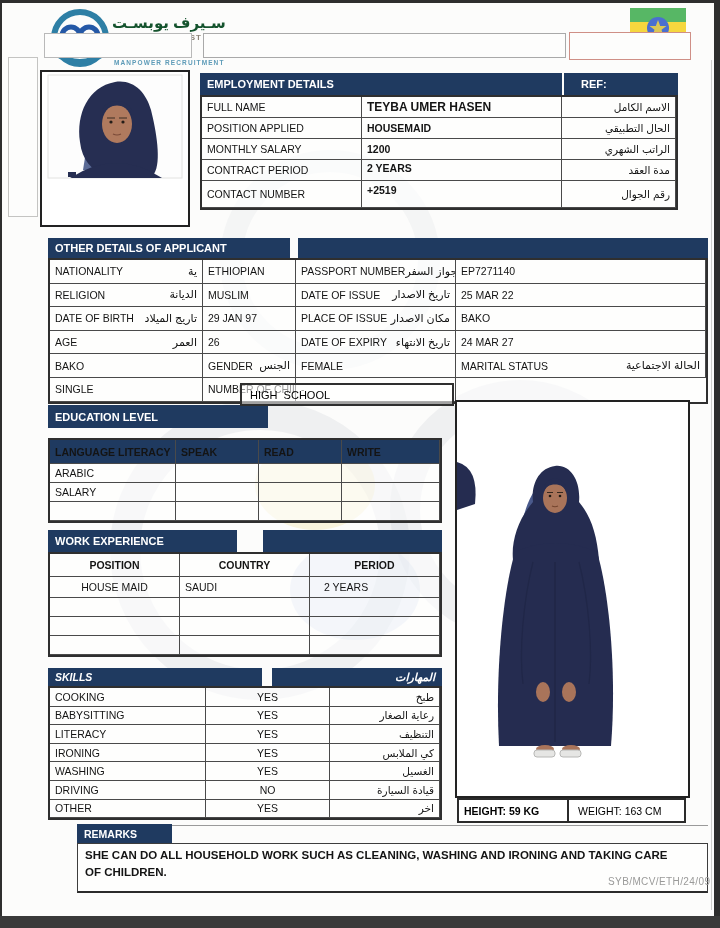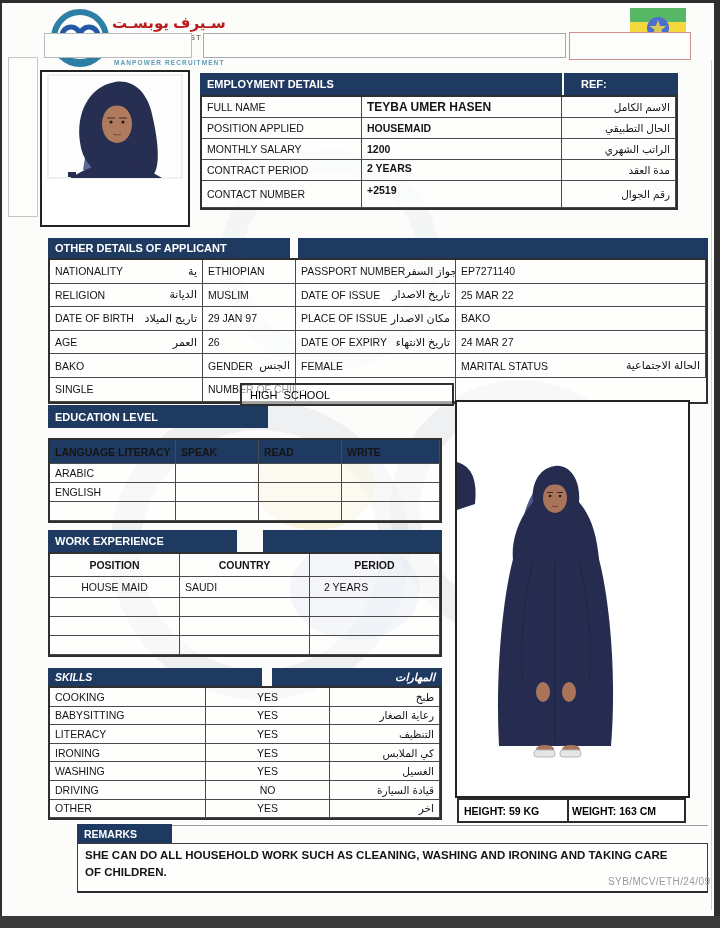--- a/index.html
+++ b/index.html
@@ -21,21 +21,21 @@
   .lblar{justify-content:space-between;}
   .ar{font-size:11px;color:#111;}
   .val{font-weight:700;color:#101010;}
   .ctr{justify-content:center;}
   .rgt{justify-content:flex-end;}
   .band{position:absolute;display:flex;z-index:2;}
   .band .gap{background:#fcfcfb;}
   .photo-box{position:absolute;border:2px solid #222;background:#fff;z-index:2;}
   .redact{position:absolute;background:#fdfdfc;border:1px solid #b9b9b9;z-index:10;}
   .code{position:absolute;color:#9a9a99;font-size:10px;letter-spacing:.4px;z-index:3;}
-  .logo-ar{position:absolute;color:#b91c1c;font-size:15px;font-weight:700;z-index:2;}
+  .logo-ar{position:absolute;color:#14532d;font-size:15px;font-weight:700;z-index:2;}
   .logo-sub{position:absolute;color:#5d9bb8;font-size:6.5px;letter-spacing:1.1px;font-weight:700;z-index:2;}
   .logo-tag{position:absolute;color:#8d8478;font-size:8px;font-weight:700;letter-spacing:1px;z-index:2;}
 </style>
 </head>
 <body>
 
 <div id="page">
 
   <div class="edge" style="left:0;top:0;width:720px;height:3px;"></div>
   <div class="edge" style="left:0;top:0;width:2px;height:928px;"></div>
@@ -184,21 +184,21 @@
 
   <div class="tbl" style="left:48px;top:438px;width:394px;grid-template-columns:126px 83px 83px 98px;grid-template-rows:24px 19px 19px 19px;">
     <div class="navy">LANGUAGE LITERACY</div>
     <div class="navy">SPEAK</div>
     <div class="navy">READ</div>
     <div class="navy">WRITE</div>
     <div>ARABIC</div>
     <div></div>
     <div></div>
     <div></div>
-    <div>ENGLISH</div>
+    <div>SALARY</div>
     <div></div>
     <div></div>
     <div></div>
     <div></div>
     <div></div>
     <div></div>
     <div></div>
   </div>
 
   <div class="band" style="left:48px;top:530px;width:394px;height:22px;">
@@ -271,21 +271,21 @@
       <ellipse cx="112" cy="290" rx="7" ry="10" fill="#a9745a"></ellipse>
       <ellipse cx="88" cy="347" rx="9" ry="4" fill="#a9745a"></ellipse>
       <ellipse cx="114" cy="347" rx="9" ry="4" fill="#a9745a"></ellipse>
       <rect x="77" y="348" width="21" height="7" rx="3" fill="#e6e6e4" stroke="#b8b8b6"></rect>
       <rect x="103" y="348" width="21" height="7" rx="3" fill="#e6e6e4" stroke="#b8b8b6"></rect>
     </svg>
   </div>
 
   <div class="abs" style="left:457px;top:798px;width:229px;height:25px;border:2px solid #2b2b2b;display:flex;z-index:2;background:#fff;">
     <div style="width:110px;border-right:2px solid #2b2b2b;display:flex;align-items:center;padding:0 5px;font-size:10.5px;font-weight:600;">HEIGHT: 59 KG</div>
-    <div style="flex:1;display:flex;align-items:center;padding:0 3px;font-size:10.5px;font-weight:700;">WEIGHT: 163 CM</div>
+    <div style="flex:1;display:flex;align-items:center;padding:0 9px;font-size:10.5px;font-weight:400;">WEIGHT: 163 CM</div>
   </div>
 
   <div class="navy abs" style="left:77px;top:824px;width:95px;height:19px;z-index:3;font-size:10.5px;">REMARKS</div>
   <div class="abs" style="left:172px;top:825px;width:536px;height:18px;border-top:1px solid #9a9a9a;z-index:2;"></div>
   <div class="abs" style="left:77px;top:843px;width:631px;height:50px;border:1px solid #3d3d3d;border-bottom:2px solid #2b2b2b;z-index:2;padding:3px 7px;font-size:11.5px;font-weight:600;color:#141414;line-height:1.45;background:rgba(255,255,255,.55);">
     <span style="display:block;max-width:600px;">SHE CAN DO ALL HOUSEHOLD WORK SUCH AS CLEANING, WASHING AND IRONING AND TAKING CARE OF CHILDREN.</span>
   </div>
   <div class="code" style="left:608px;top:876px;">SYB/MCV/ETH/24/09</div>
 
 </div>

